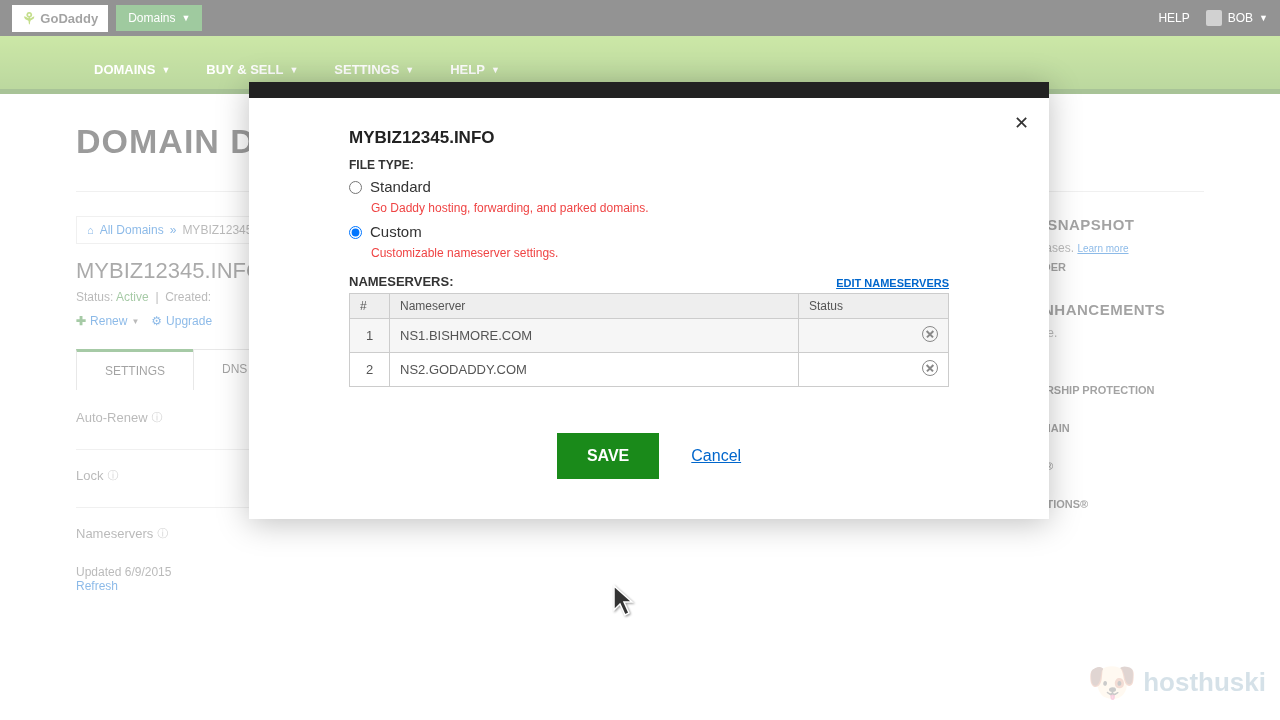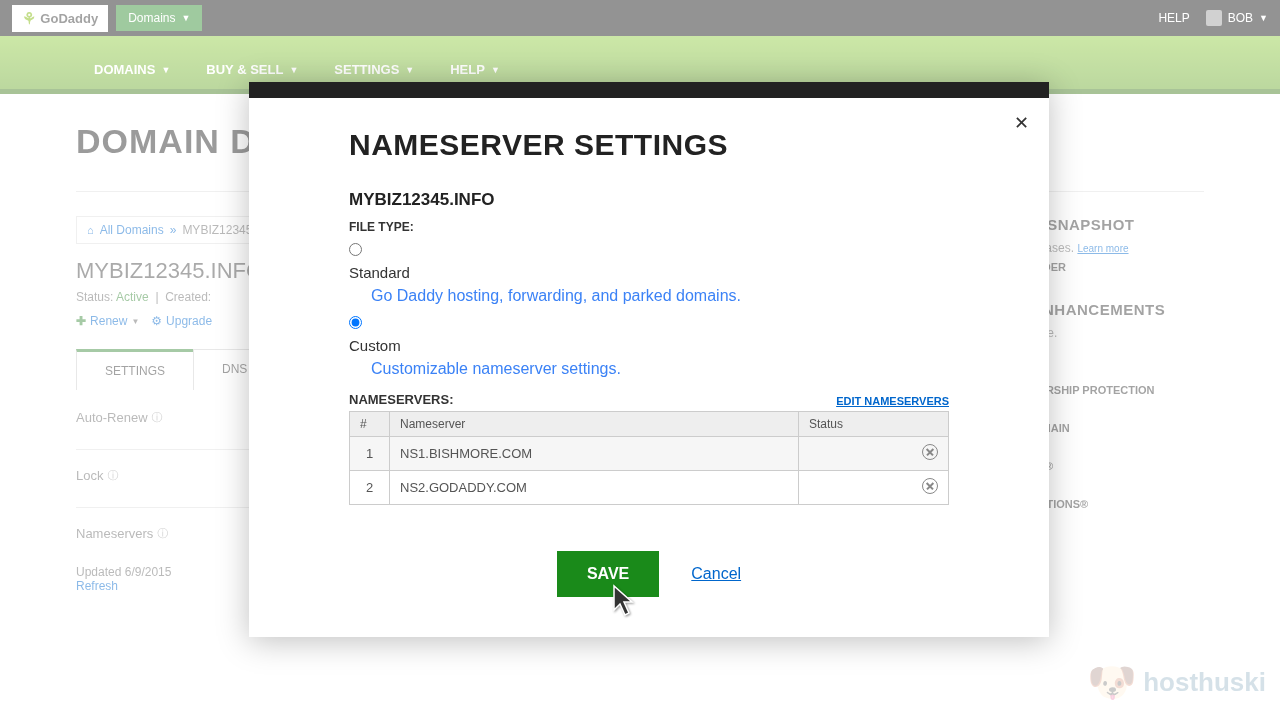--- a/index.html
+++ b/index.html
@@ -59,24 +59,24 @@
   
   .overlay { position: absolute; inset: 0; background: rgba(255,255,255,0.55); }
   .modal { position: absolute; left: 249px; top: 82px; width: 800px; background: #fff; box-shadow: 0 4px 30px rgba(0,0,0,0.25); }
   .modal-topstrip { height: 16px; background: #222; }
   .modal-body { padding: 30px 100px 40px 100px; position: relative; }
   .modal-close { position: absolute; top: 14px; right: 20px; font-size: 18px; color: #333; cursor: pointer; }
   .modal-title { font-size: 30px; font-weight: 900; color: #222; margin-bottom: 28px; letter-spacing: 0.5px;}
   .modal-domain { font-size: 17px; font-weight: 900; color: #222; margin-bottom: 10px; }
   .modal-desc { font-size: 15px; color: #555; margin-bottom: 6px; }
   .setup-label { font-size: 12px; font-weight: bold; color: #333; margin-bottom: 6px; }
-  .radio-row { display: flex; align-items: flex-start; gap: 8px; margin-bottom: 6px; flex-direction: column; }
+  .radio-row { display: flex; align-items: flex-start; gap: 8px; margin-bottom: 6px; }
   .radio-row input { margin-top: 3px; }
   .radio-title { font-size: 15px; color: #333; }
-  .radio-sub { font-size: 16px; color: #3b82f6; margin-left: 22px; margin-bottom: 8px; }
+  .radio-sub { font-size: 12px; color: #ef4444; margin-left: 22px; margin-bottom: 8px; }
   .ns-header-row { display: flex; justify-content: space-between; align-items: flex-end; margin-top: 14px; margin-bottom: 4px; text-align: center; }
   .ns-label { font-size: 13px; font-weight: bold; color: #333; }
   .edit-link { font-size: 11px; font-weight: bold; color: #0066cc; text-decoration: underline; }
   
   .ns-table { width: 100%; border-collapse: collapse; font-size: 13px; }
   .ns-table th { background: #eee; border: 1px solid #ccc; padding: 5px 10px; text-align: left; font-weight: normal; color: #555; font-size: 12px; }
   .ns-table td { border: 1px solid #ccc; padding: 7px 10px; color: #555; }
   .ns-table tr.zebra td { background: #f6f6f6; }
   .num-col { width: 40px; text-align: center; }
   .status-col { width: 150px; text-align: right; }
@@ -240,21 +240,20 @@
       </div>
     </div>
   </div>
 </div>
 
 <div class="overlay"></div>
 <div class="modal">
   <div class="modal-topstrip"></div>
   <div class="modal-body">
     <div class="modal-close">✕</div>
-    <div class="modal-title">NAMESERVER SETTINGS</div>
     <div class="modal-domain">MYBIZ12345.INFO</div>
     <div class="setup-label">FILE TYPE:</div>
     
     <div class="radio-row">
       <input type="radio" name="setup" style="">
       <span class="radio-title">Standard</span>
     </div>
     <div class="radio-sub">Go Daddy hosting, forwarding, and parked domains.</div>
     
     <div class="radio-row">

